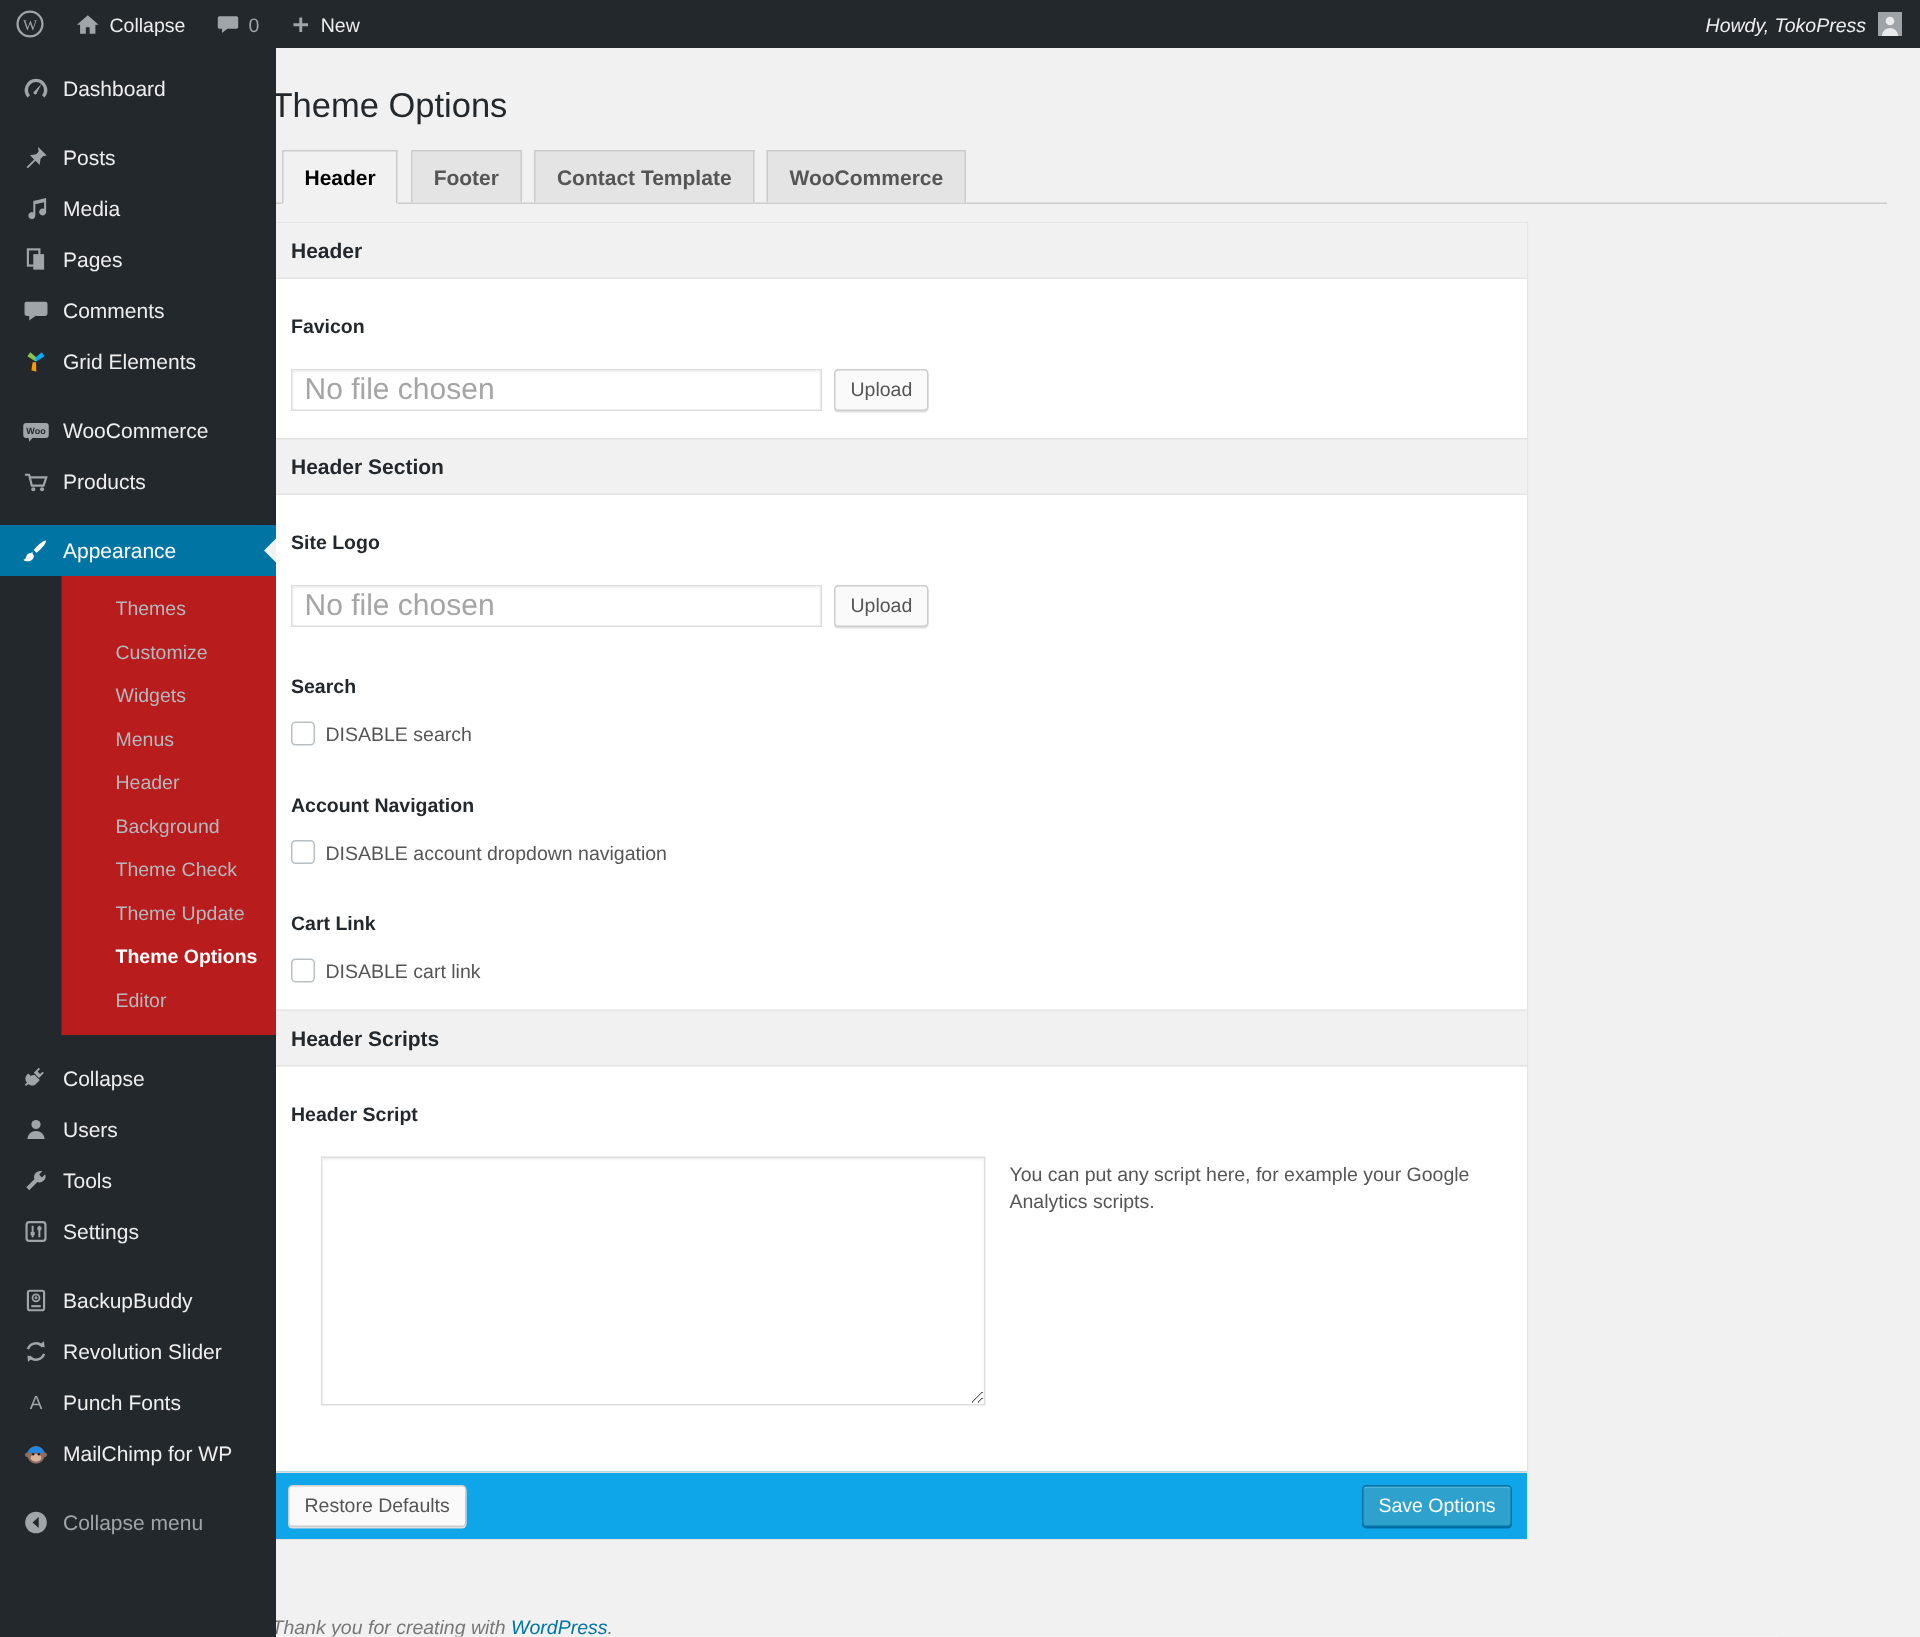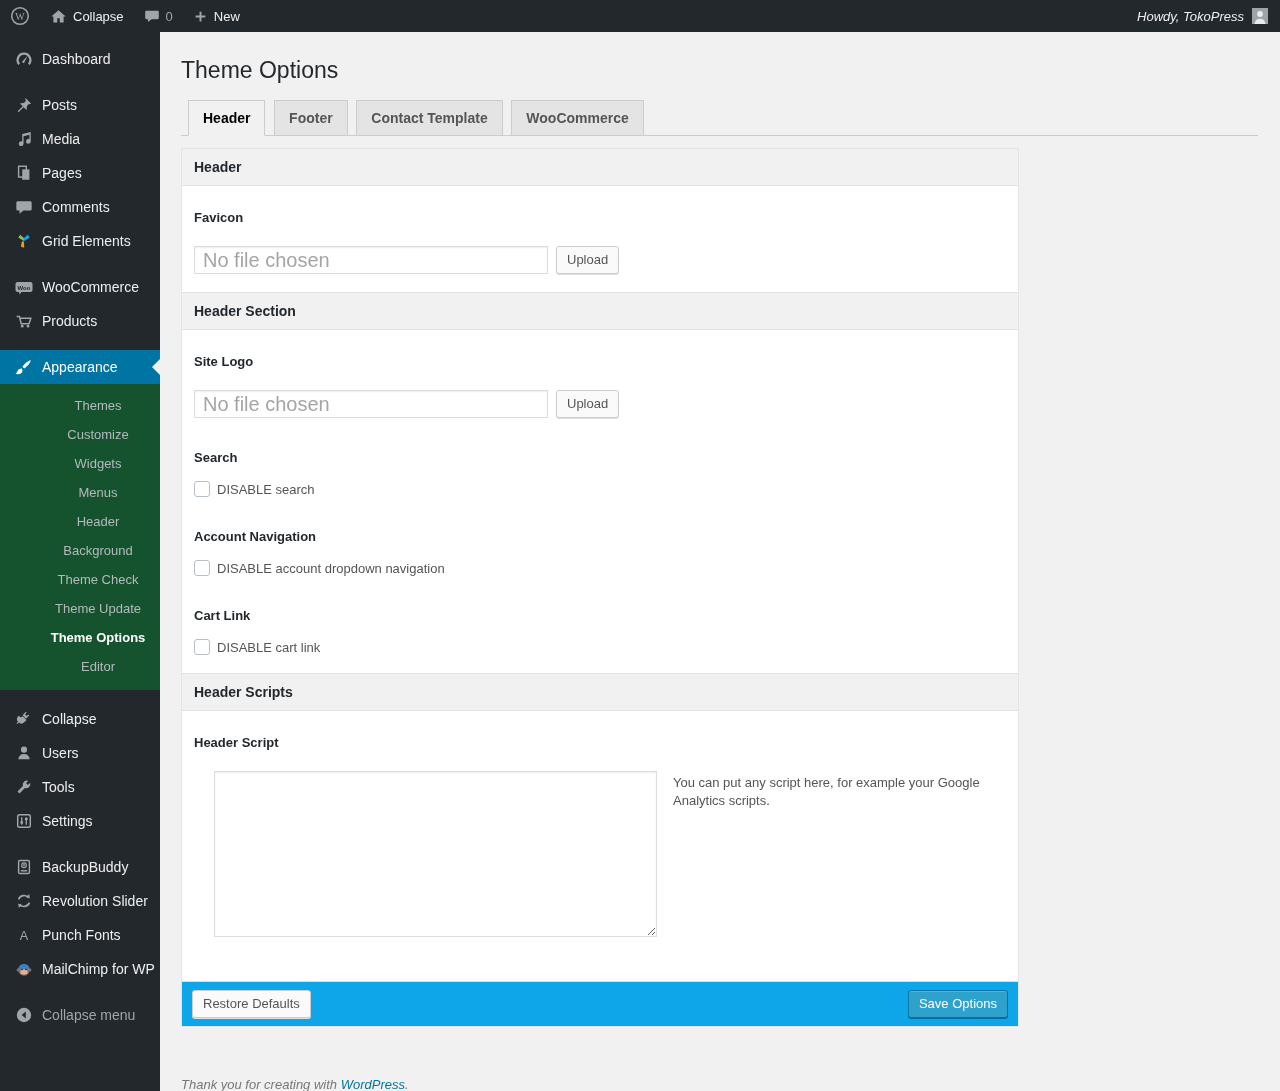--- a/index.html
+++ b/index.html
@@ -17,37 +17,37 @@
     display:flex; align-items:center; z-index:50;
   }
   .ab-left { display:flex; align-items:center; height:100%; }
   .ab-item { display:flex; align-items:center; gap:6px; padding:0 10px; height:100%; color:#eee; cursor:pointer; }
   .ab-item svg { display:block; }
   .ab-count { color:#a0a5aa; }
   .ab-right { margin-left:auto; display:flex; align-items:center; gap:8px; padding-right:12px;font-style:italic; }
   .avatar { width:16px; height:16px; display:block; }
   
   .sidebar {
-    position:fixed; top:32px; left:0; bottom:0; width:160px;
-    background:#23282d; color:#eee; z-index:40;text-align:center;
+    position:fixed; top:32px; left:0; bottom:0; width:184px;
+    background:#23282d; color:#eee; z-index:40;
   }
   .menu { padding-top:10px; }
   .menu-sep { height:12px; }
   .menu-item {
     position:relative; display:flex; align-items:center;
     height:34px; padding:0 8px 0 8px; font-size:14px; color:#eee; cursor:pointer;
   }
   .mi-icon { width:20px; height:20px; margin:0 8px 0 6px; flex:0 0 20px; display:flex; align-items:center; justify-content:center; }
   .mi-label { white-space:nowrap; }
   .menu-item.active { background:#0074a2; color:#fff; }
   .menu-item.active::after {
     content:""; position:absolute; right:0; top:50%; margin-top:-8px;
     border:8px solid transparent; border-right-color:#f1f1f1;
   }
-  .submenu { background:#14532d; padding:7px 0 9px; }
+  .submenu { background:#b91c1c; padding:7px 0 9px;margin-left:41px; }
   .submenu-item {
     padding:7px 0 7px 36px; font-size:13px; color:#b4b9be; cursor:pointer;
   }
   .submenu-item.current { color:#fff; font-weight:bold; }
   
   .content {
     margin-left:160px; min-height:1059px; padding:52px 22px 0 21px;
     background:#f1f1f1;
   }
   .page-title {

